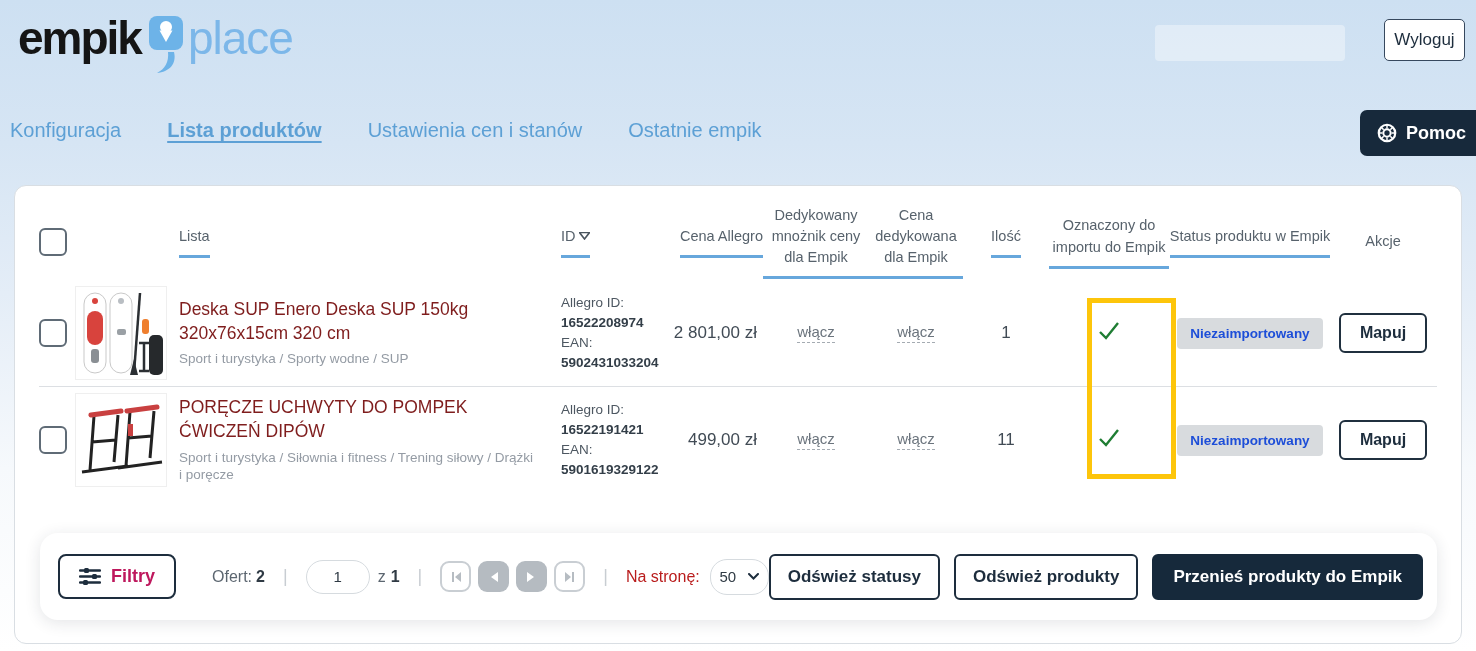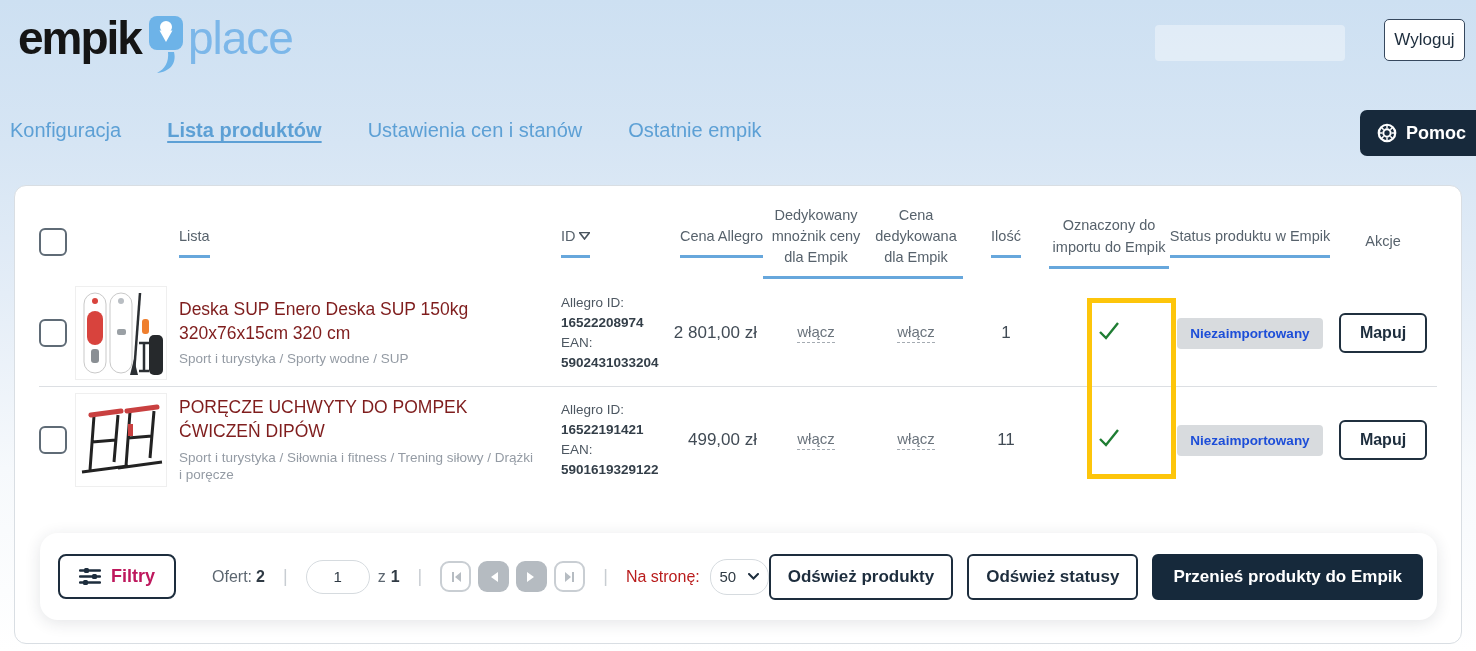--- a/index.html
+++ b/index.html
@@ -288,19 +288,19 @@
     <div class="per-page-select">
       <span>50</span>
       <span style="display:flex;">
         <svg width="11" height="7" viewBox="0 0 11 7">
             <path d="M1 1 L5.5 5.5 L10 1" fill="none" stroke="#1d2d3d" stroke-width="2" stroke-linecap="round"></path>
           </svg>
       </span>
     </div>
 
     <div class="footer-right">
+      <button class="btn-outline-dark">Odśwież statusy</button>
       <button class="btn-outline-dark">Odśwież produkty</button>
-      <button class="btn-outline-dark">Odśwież statusy</button>
       <button class="btn-dark">Przenieś produkty do Empik</button>
     </div>
   </div>
 
 </div>
 
 </body></html>

